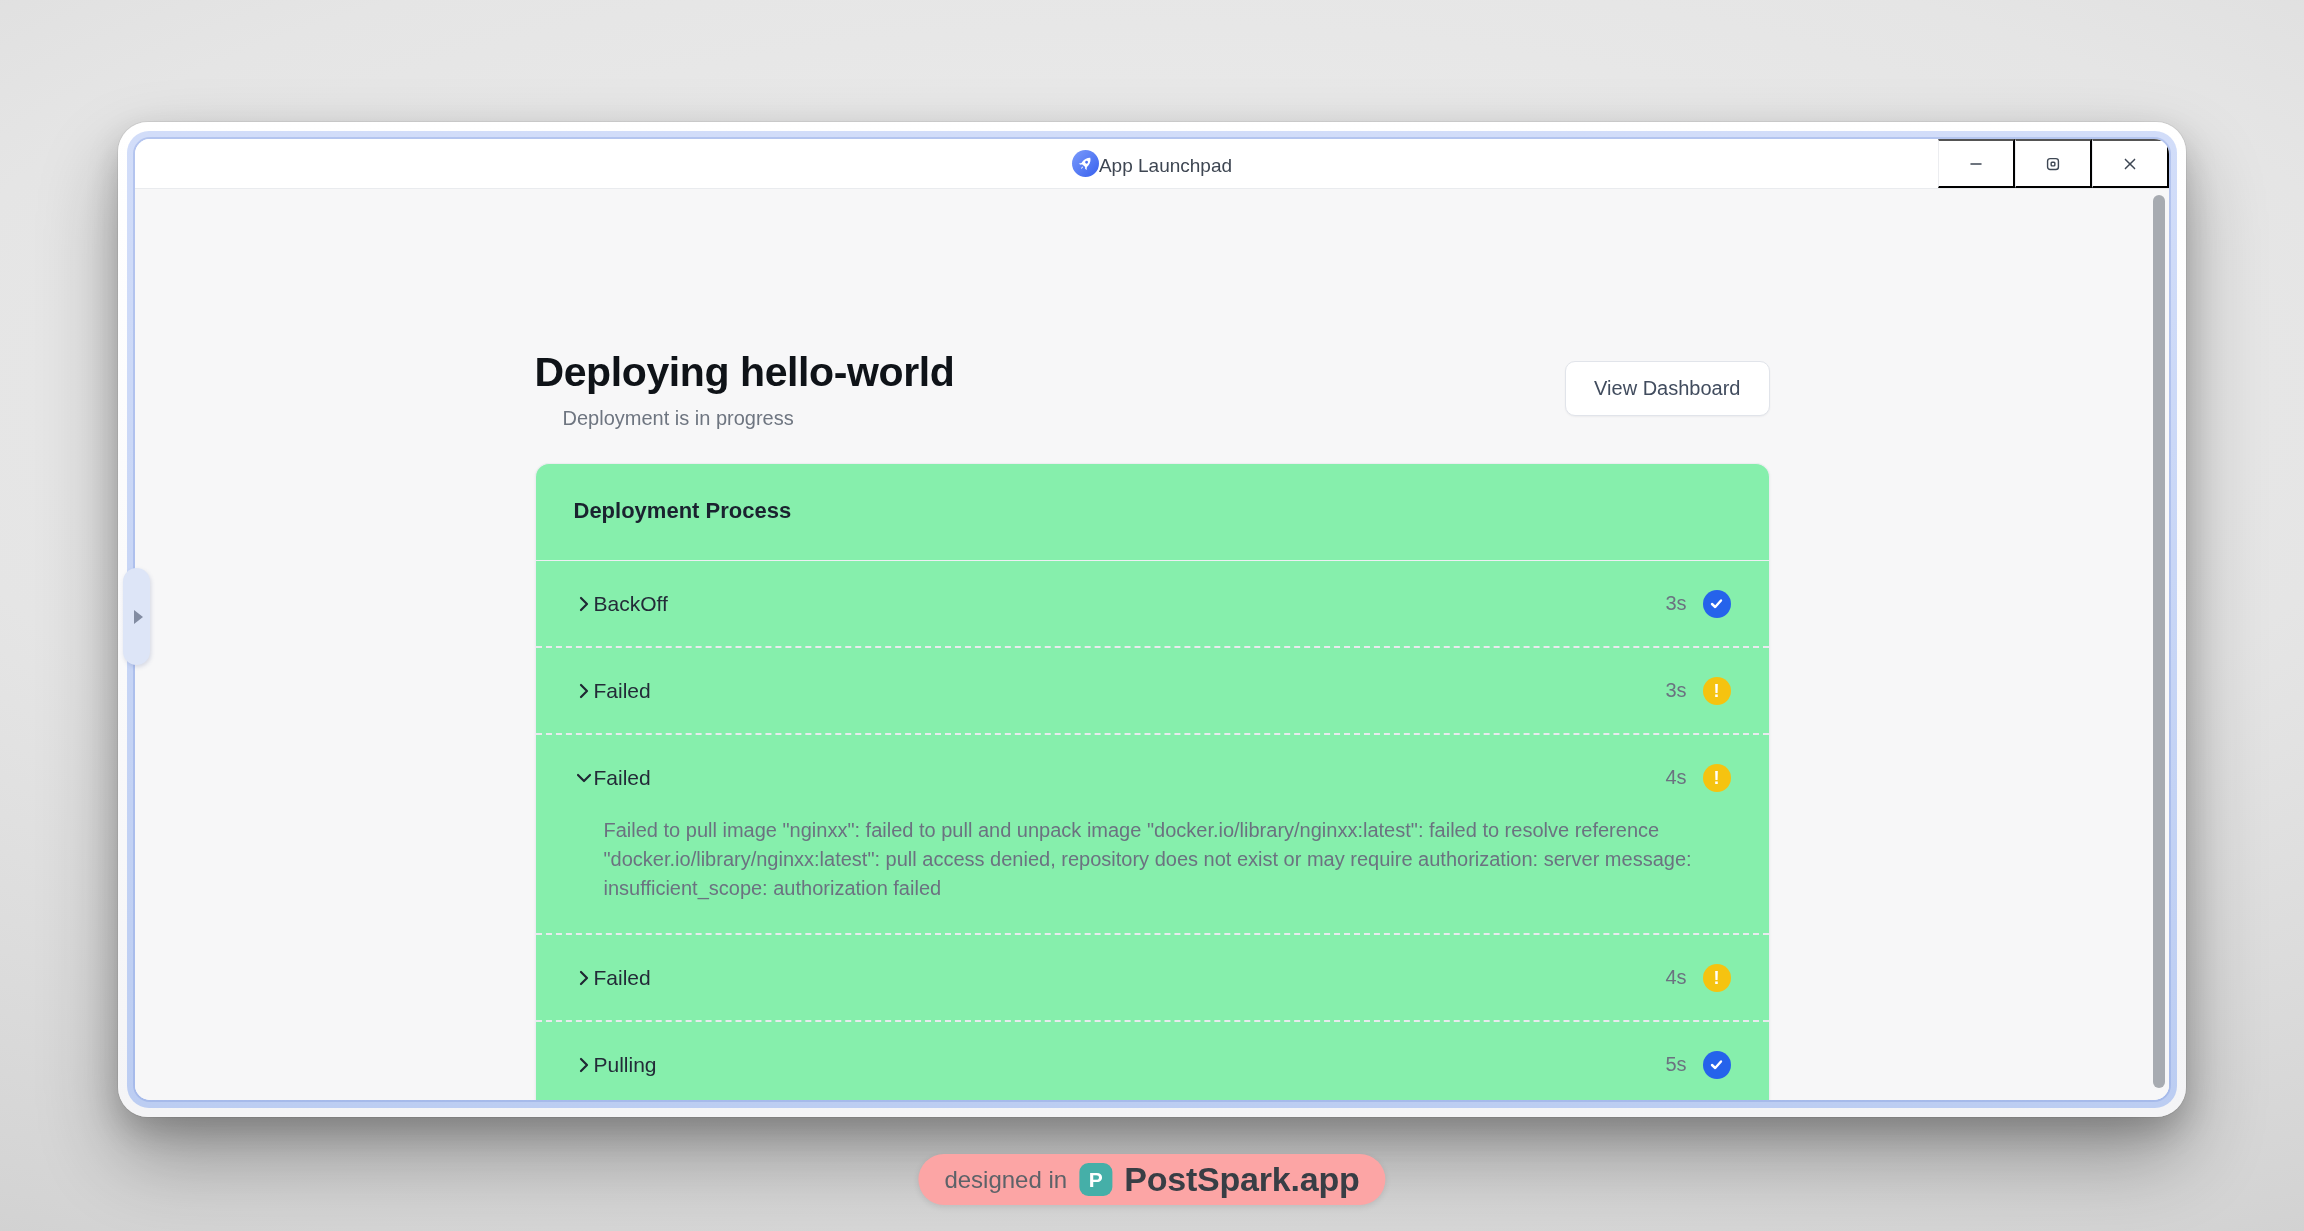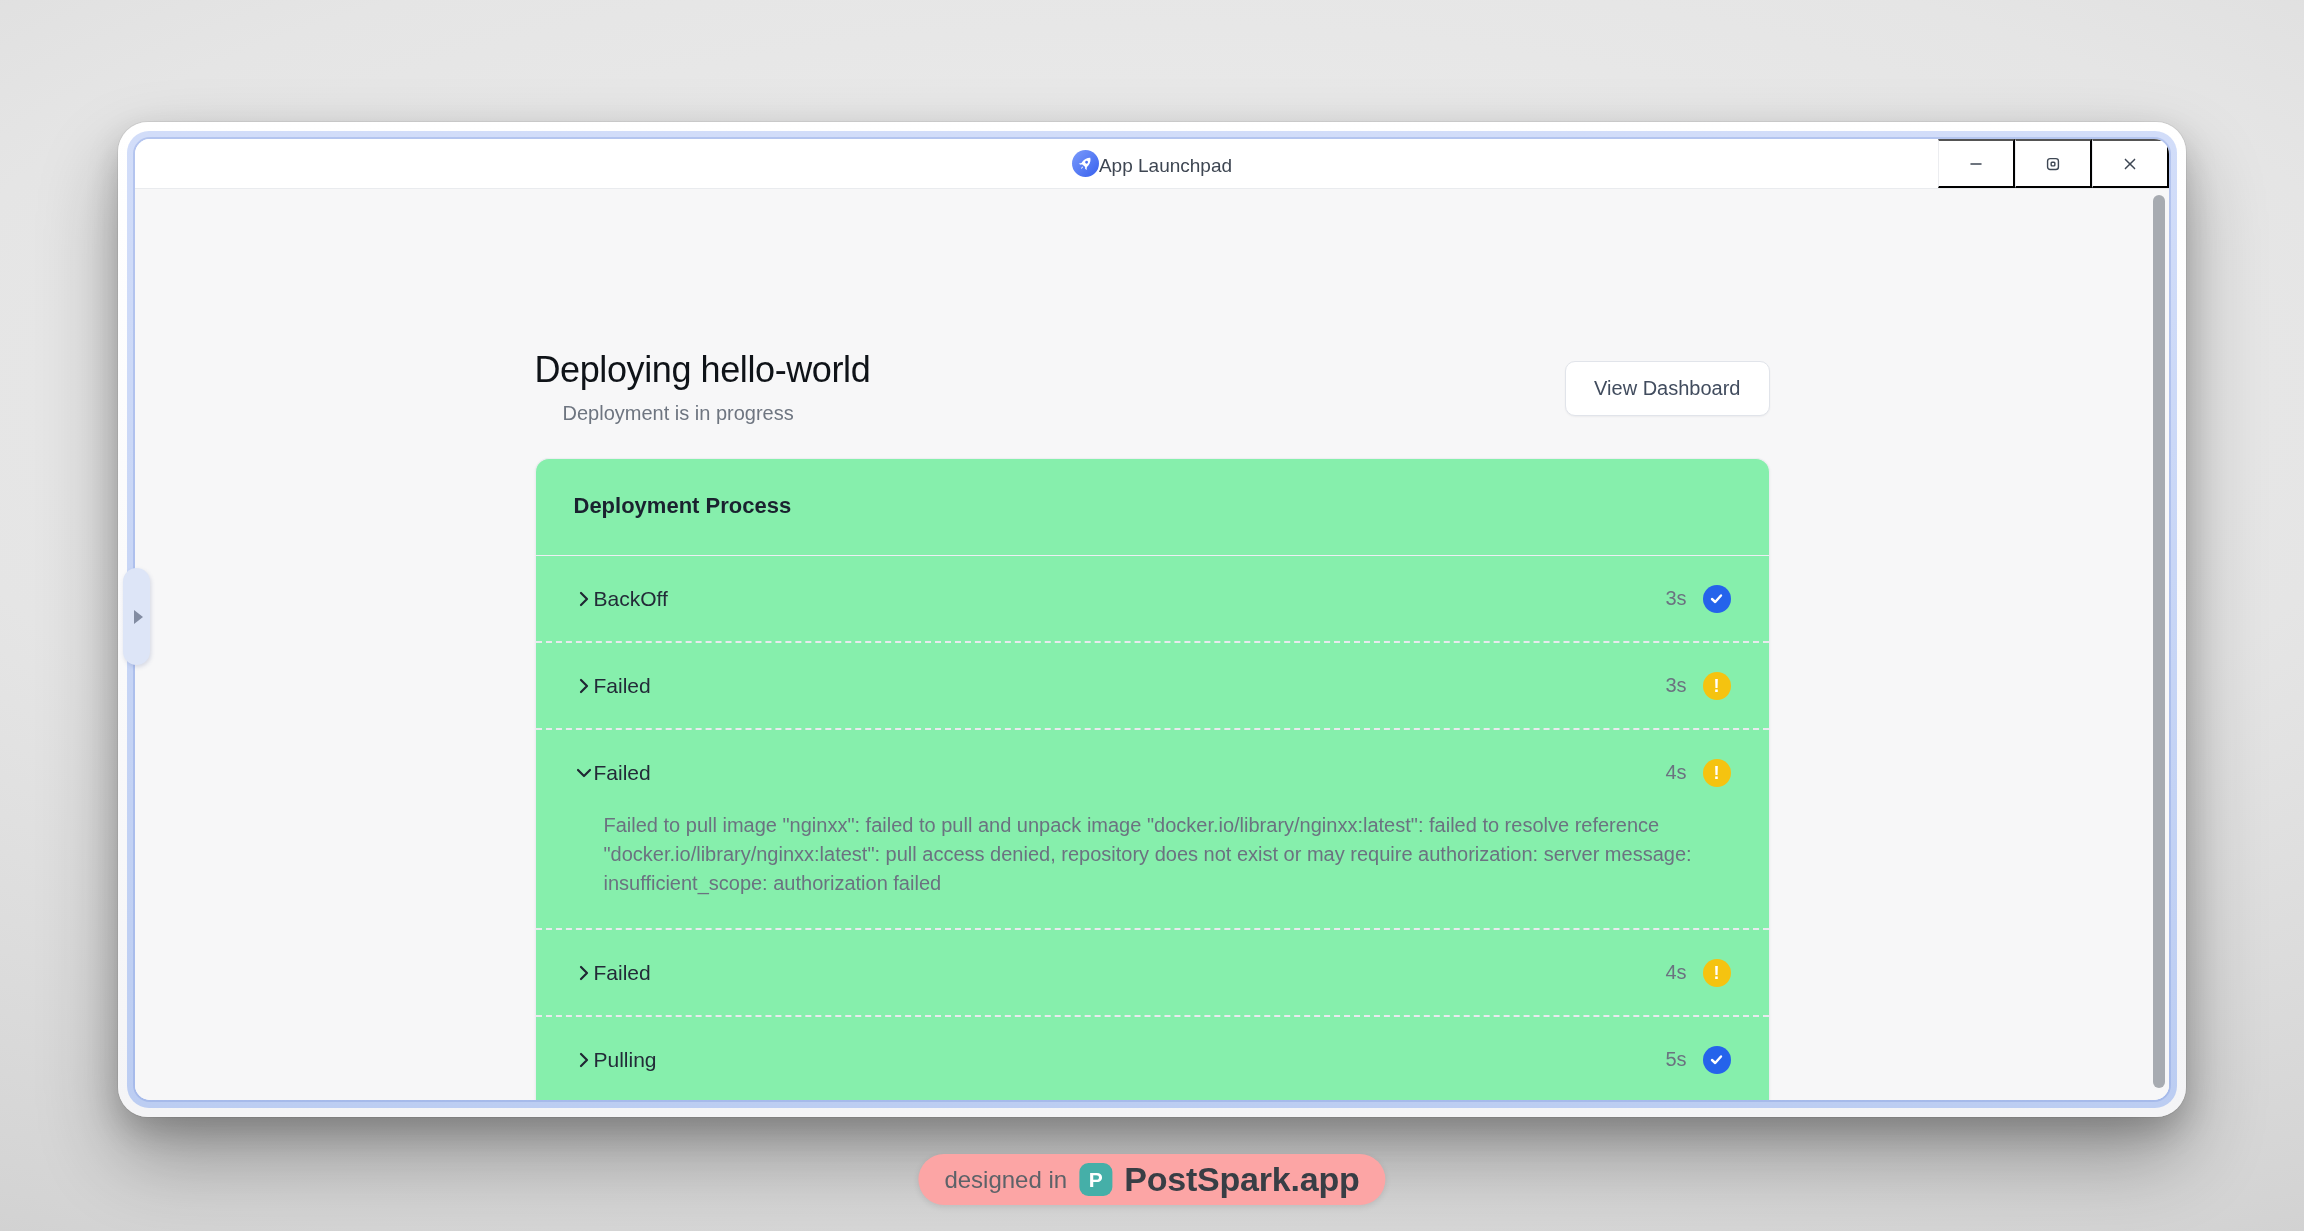--- a/index.html
+++ b/index.html
@@ -37,21 +37,21 @@
   .win-controls { position:absolute; right:0; top:0; bottom:0; display:flex; }
   .win-btn { width:77px; height:100%; display:flex; align-items:center; justify-content:center; border-left:1px solid #ecedf0; color:#3e4754; background:transparent; cursor:pointer; }
   .win-btn svg { width:20px; height:20px; }
 
   
   .viewport { flex:1; position:relative; background:#f7f7f8; overflow:hidden; }
   .scroll-thumb { position:absolute; right:4px; top:6px; bottom:12px; width:12px; border-radius:7px; background:#a7abb1; }
 
   .container { width:1235px; margin:0 auto; padding-top:160px; }
   .page-header { display:flex; justify-content:space-between; align-items:flex-start; }
-  .page-title { font-size:36px; font-weight:400; color:#0f1318; letter-spacing:-.4px; }
+  .page-title { font-size:41px; font-weight:700; color:#0f1318; letter-spacing:-.4px; }
   .page-subtitle { margin-top:11px; font-size:20px; color:#6e7580;margin-left:28px; }
   .dash-btn {
     margin-top:12px; height:55px; padding:0 28px; border-radius:10px;
     background:#fff; border:1px solid #e1e4ea; font-size:20px; font-weight:500; color:#414c5e;
     font-family:inherit; box-shadow:0 1px 2px rgba(16,24,40,.05); cursor:pointer;
   }
 
   
   .card { margin-top:33px; background:#86efac; border:1px solid #eceef1; border-radius:14px 14px 0 0; border-bottom:none; box-shadow:0 1px 3px rgba(16,24,40,.05); }
   .card-header { padding:34px 38px 36px; font-size:22px; font-weight:700; color:#1a222f; border-bottom:1px solid #edeff3; }

